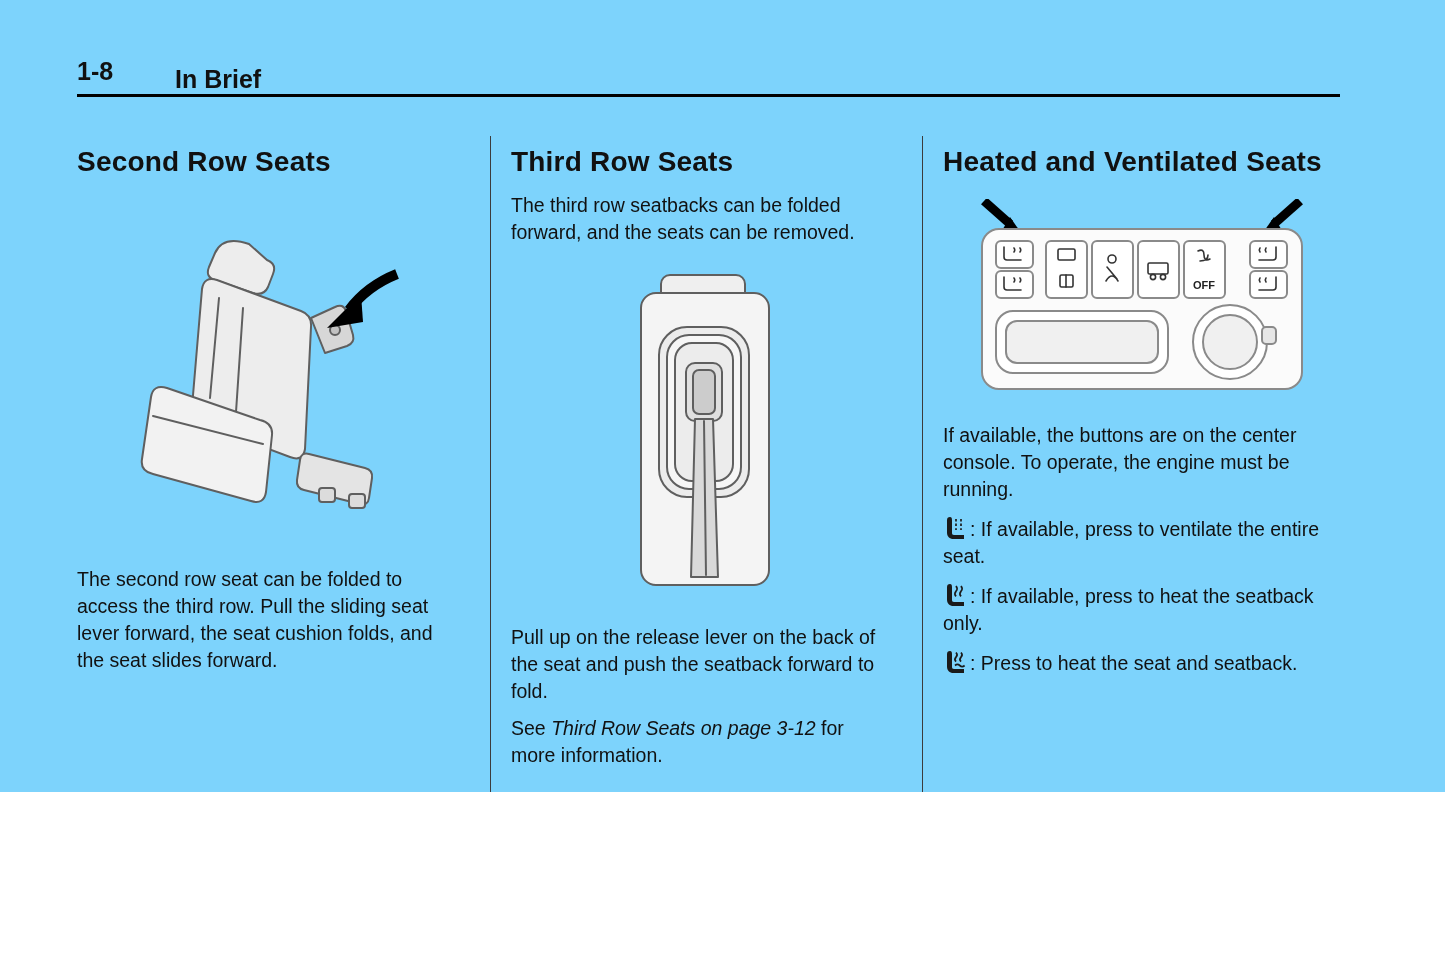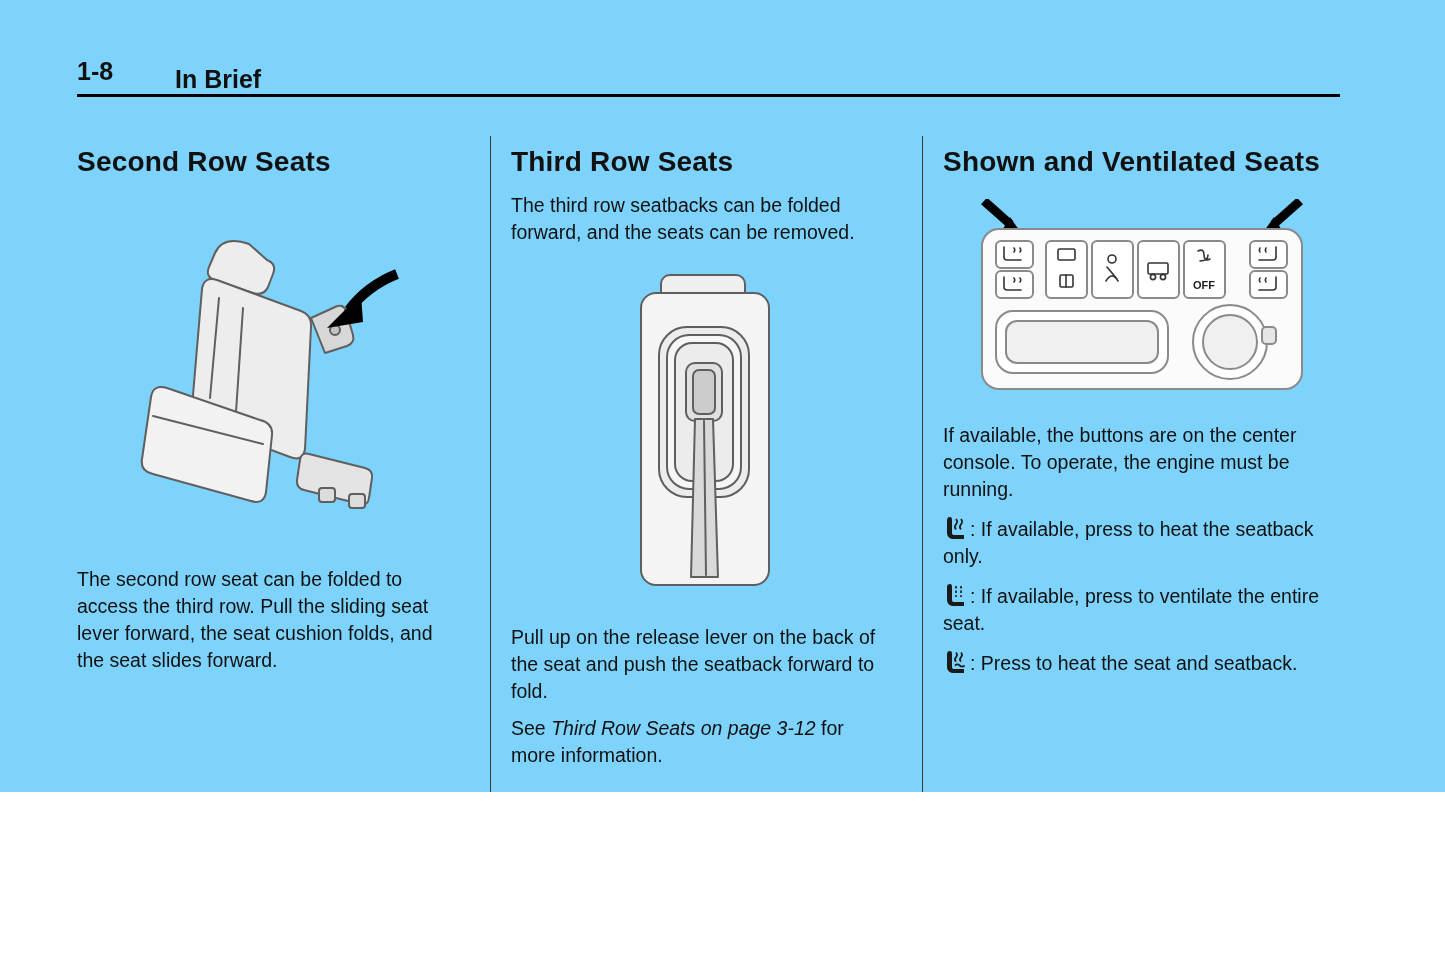--- a/index.html
+++ b/index.html
@@ -129,21 +129,21 @@
           <path d="M89,150 l2,154" fill="none"></path>
         </g>
       </svg>
     </figure>
 
     <p class="body">Pull up on the release lever on the back of the seat and push the seatback forward to fold.</p>
     <p class="body see"><span>See </span><span class="ital">Third Row Seats on page 3-12</span><span> for more information.</span></p>
   </div>
 
   <div class="col col3">
-    <h2>Shown and Ventilated Seats</h2>
+    <h2>Heated and Ventilated Seats</h2>
 
     <figure class="fig3">
       <svg width="352" height="208" viewBox="0 0 352 208">
 
         <g fill="#000">
           <path d="M18,2 L44,25" fill="none" stroke="#000" stroke-width="9"></path>
           <polygon points="58,38 34,35 44,18"></polygon>
         </g>
         <g fill="#000">
           <path d="M334,2 L308,25" fill="none" stroke="#000" stroke-width="9"></path>
@@ -198,29 +198,29 @@
           <path d="M305,79 q1.5,2 0,4 M311,79 q1.5,2 0,4"></path>
         </g>
       </svg>
     </figure>
 
     <p class="intro">If available, the buttons are on the center console. To operate, the engine must be running.</p>
 
     <p class="bullet">
       <svg class="seat-ico" width="24" height="24" viewBox="0 0 24 24">
         <path fill="#1a1a1a" d="M7,1 C5,1 4,2.2 4,4.2 L4,16.5 C4,20.5 6.5,23 10.5,23 L21,23 L21,19 L11,19 C9.5,19 9,18.3 9,16.8 L9,4.2 C9,2.2 8.5,1 7,1 Z"></path>
-        <path fill="none" stroke="#1a1a1a" stroke-width="1.7" d="M13,3 q2.2,2.6 0,5.2 q-2.2,2.6 0,5.2 M18,3 q2.2,2.6 0,5.2 q-2.2,2.6 0,5.2"></path>
-      </svg><span>:  If available, press to heat the seatback only.</span>
+        <path fill="none" stroke="#1a1a1a" stroke-width="1.7" stroke-dasharray="2.4,2.2" d="M13,3 v11 M18,3 v11"></path>
+      </svg><span>:  If available, press to ventilate the entire seat.</span>
     </p>
 
     <p class="bullet">
       <svg class="seat-ico" width="24" height="24" viewBox="0 0 24 24">
         <path fill="#1a1a1a" d="M7,1 C5,1 4,2.2 4,4.2 L4,16.5 C4,20.5 6.5,23 10.5,23 L21,23 L21,19 L11,19 C9.5,19 9,18.3 9,16.8 L9,4.2 C9,2.2 8.5,1 7,1 Z"></path>
-        <path fill="none" stroke="#1a1a1a" stroke-width="1.7" stroke-dasharray="2.4,2.2" d="M13,3 v11 M18,3 v11"></path>
-      </svg><span>:  If available, press to ventilate the entire seat.</span>
+        <path fill="none" stroke="#1a1a1a" stroke-width="1.7" d="M13,3 q2.2,2.6 0,5.2 q-2.2,2.6 0,5.2 M18,3 q2.2,2.6 0,5.2 q-2.2,2.6 0,5.2"></path>
+      </svg><span>:  If available, press to heat the seatback only.</span>
     </p>
 
     <p class="bullet">
       <svg class="seat-ico" width="24" height="24" viewBox="0 0 24 24">
         <path fill="#1a1a1a" d="M7,1 C5,1 4,2.2 4,4.2 L4,16.5 C4,20.5 6.5,23 10.5,23 L21,23 L21,19 L11,19 C9.5,19 9,18.3 9,16.8 L9,4.2 C9,2.2 8.5,1 7,1 Z"></path>
         <path fill="none" stroke="#1a1a1a" stroke-width="1.7" d="M13,2.5 q2.2,2.3 0,4.6 q-2.2,2.3 0,4.6 M18,2.5 q2.2,2.3 0,4.6 q-2.2,2.3 0,4.6 M12,15.5 q2.4,-2.2 4.8,0 q2.4,2.2 4.8,0"></path>
       </svg><span>:  Press to heat the seat and seatback.</span>
     </p>
   </div>
 

